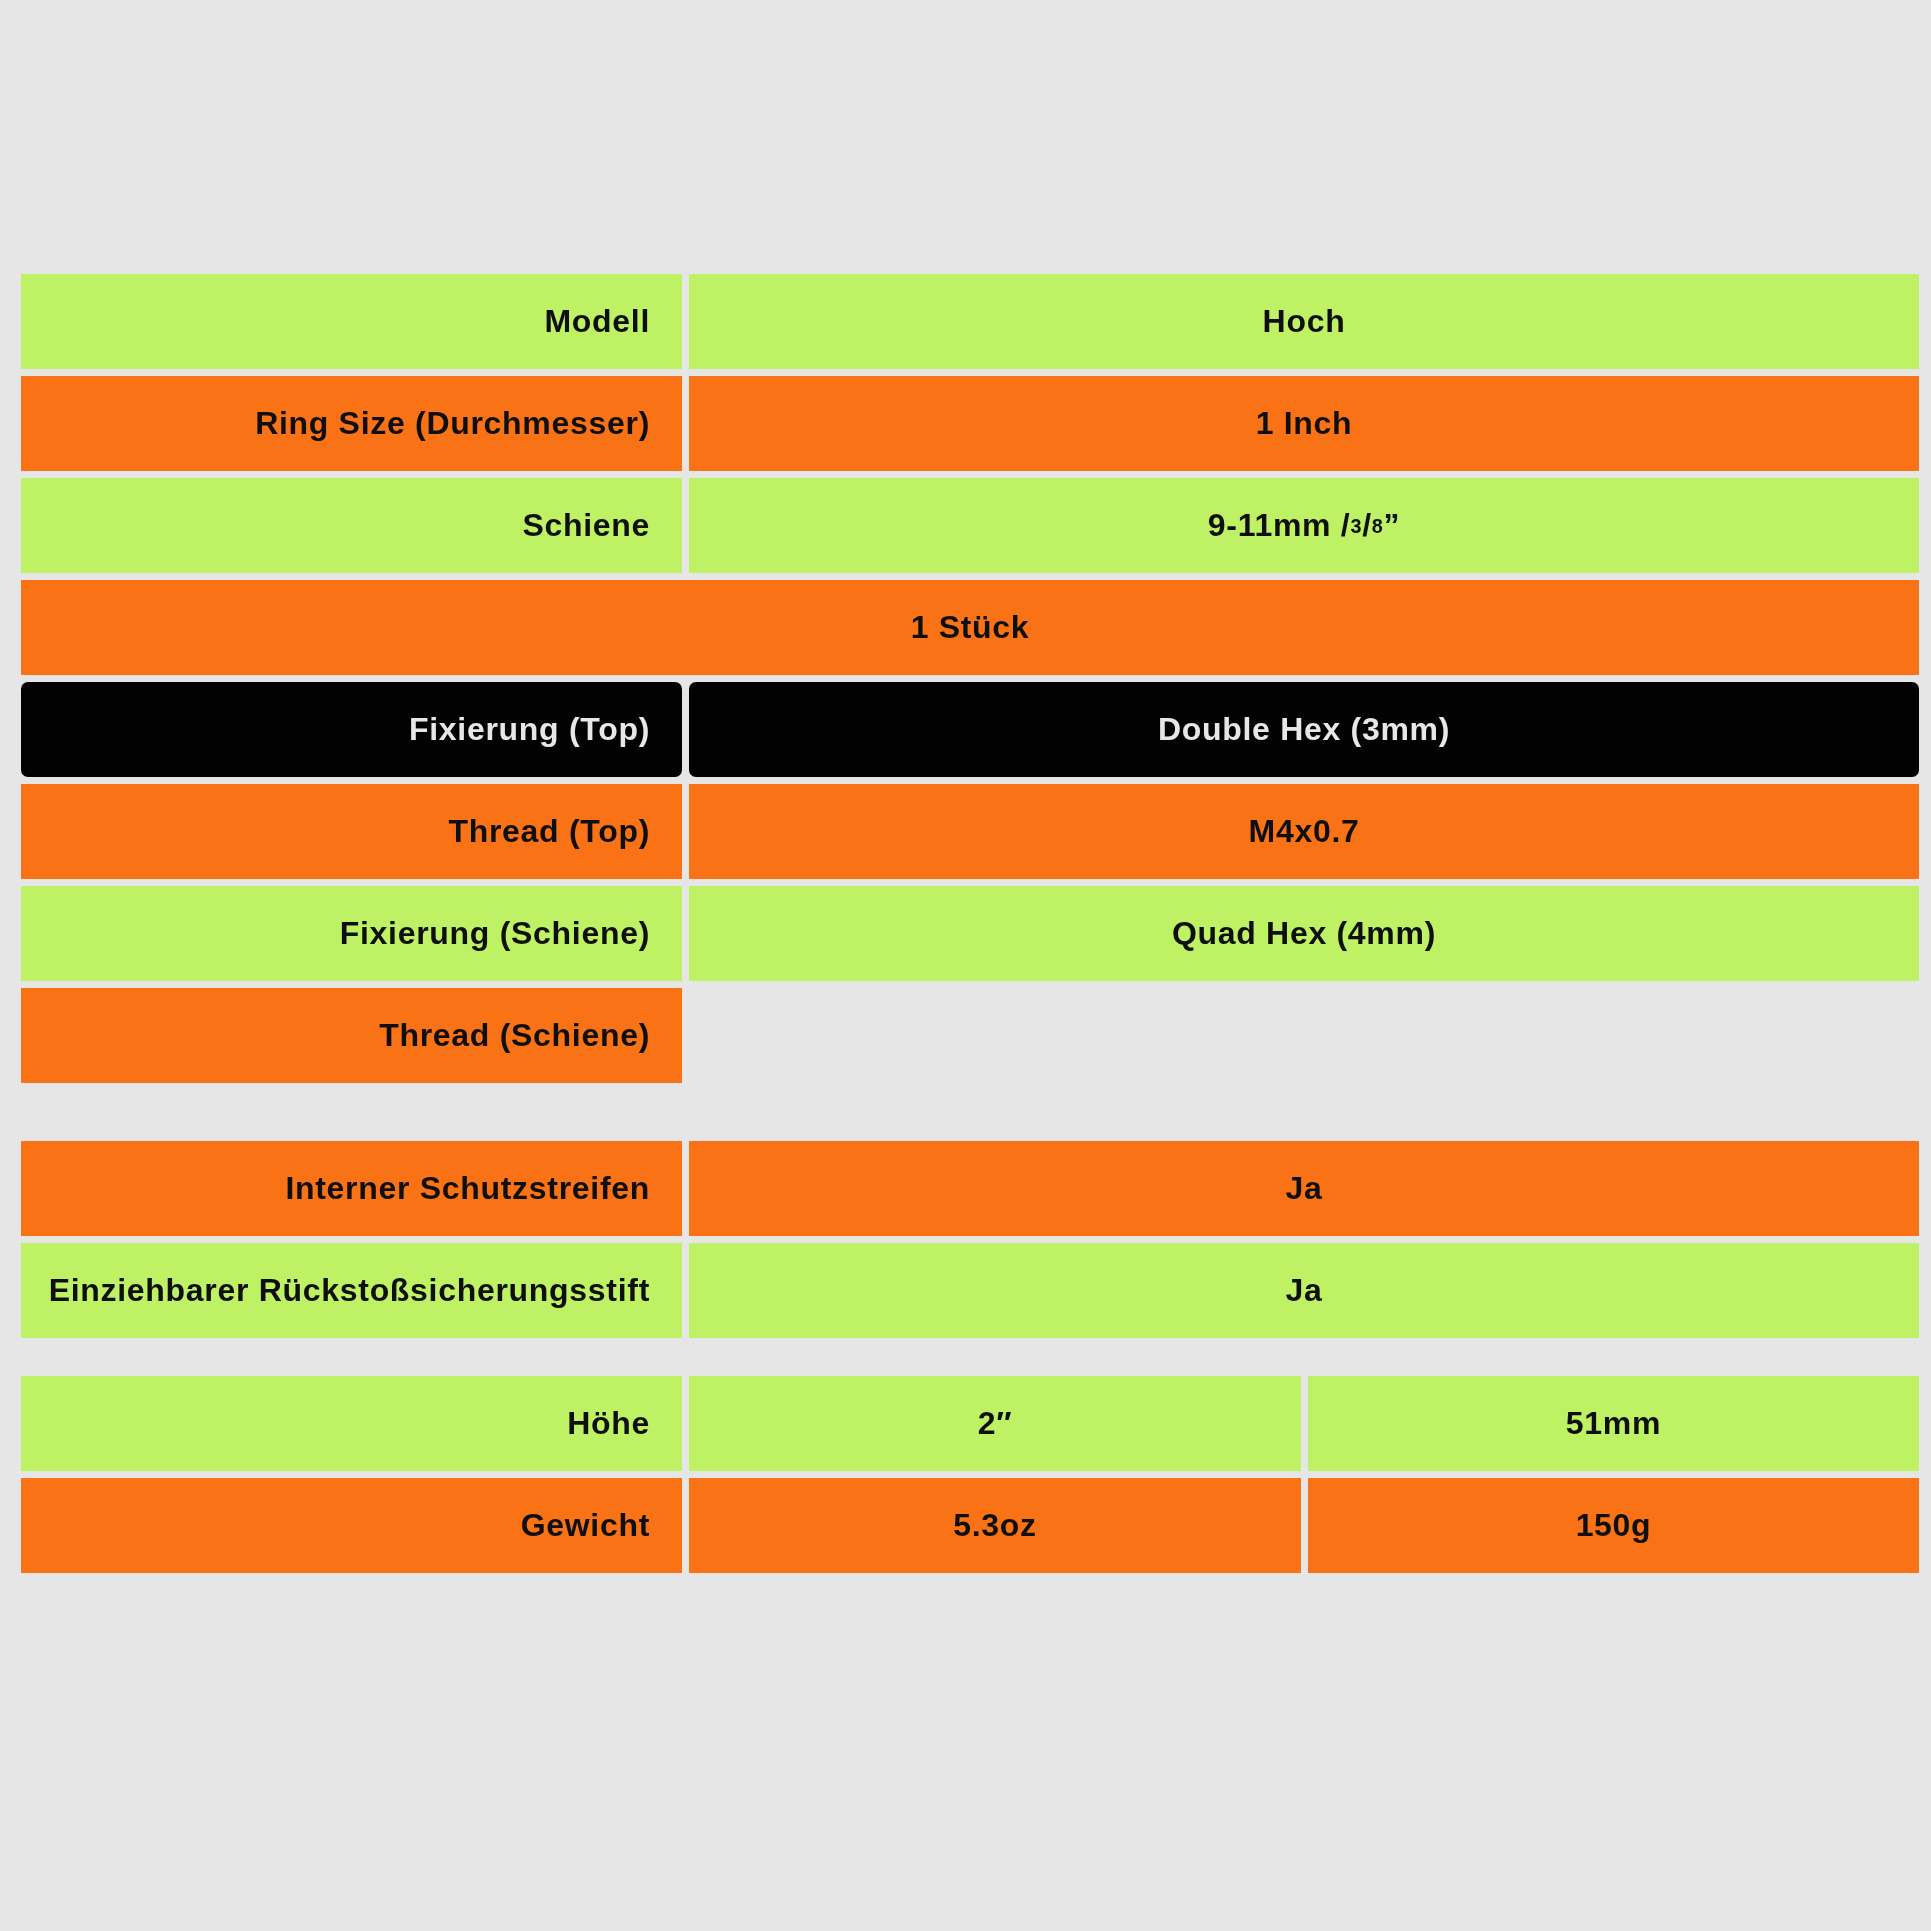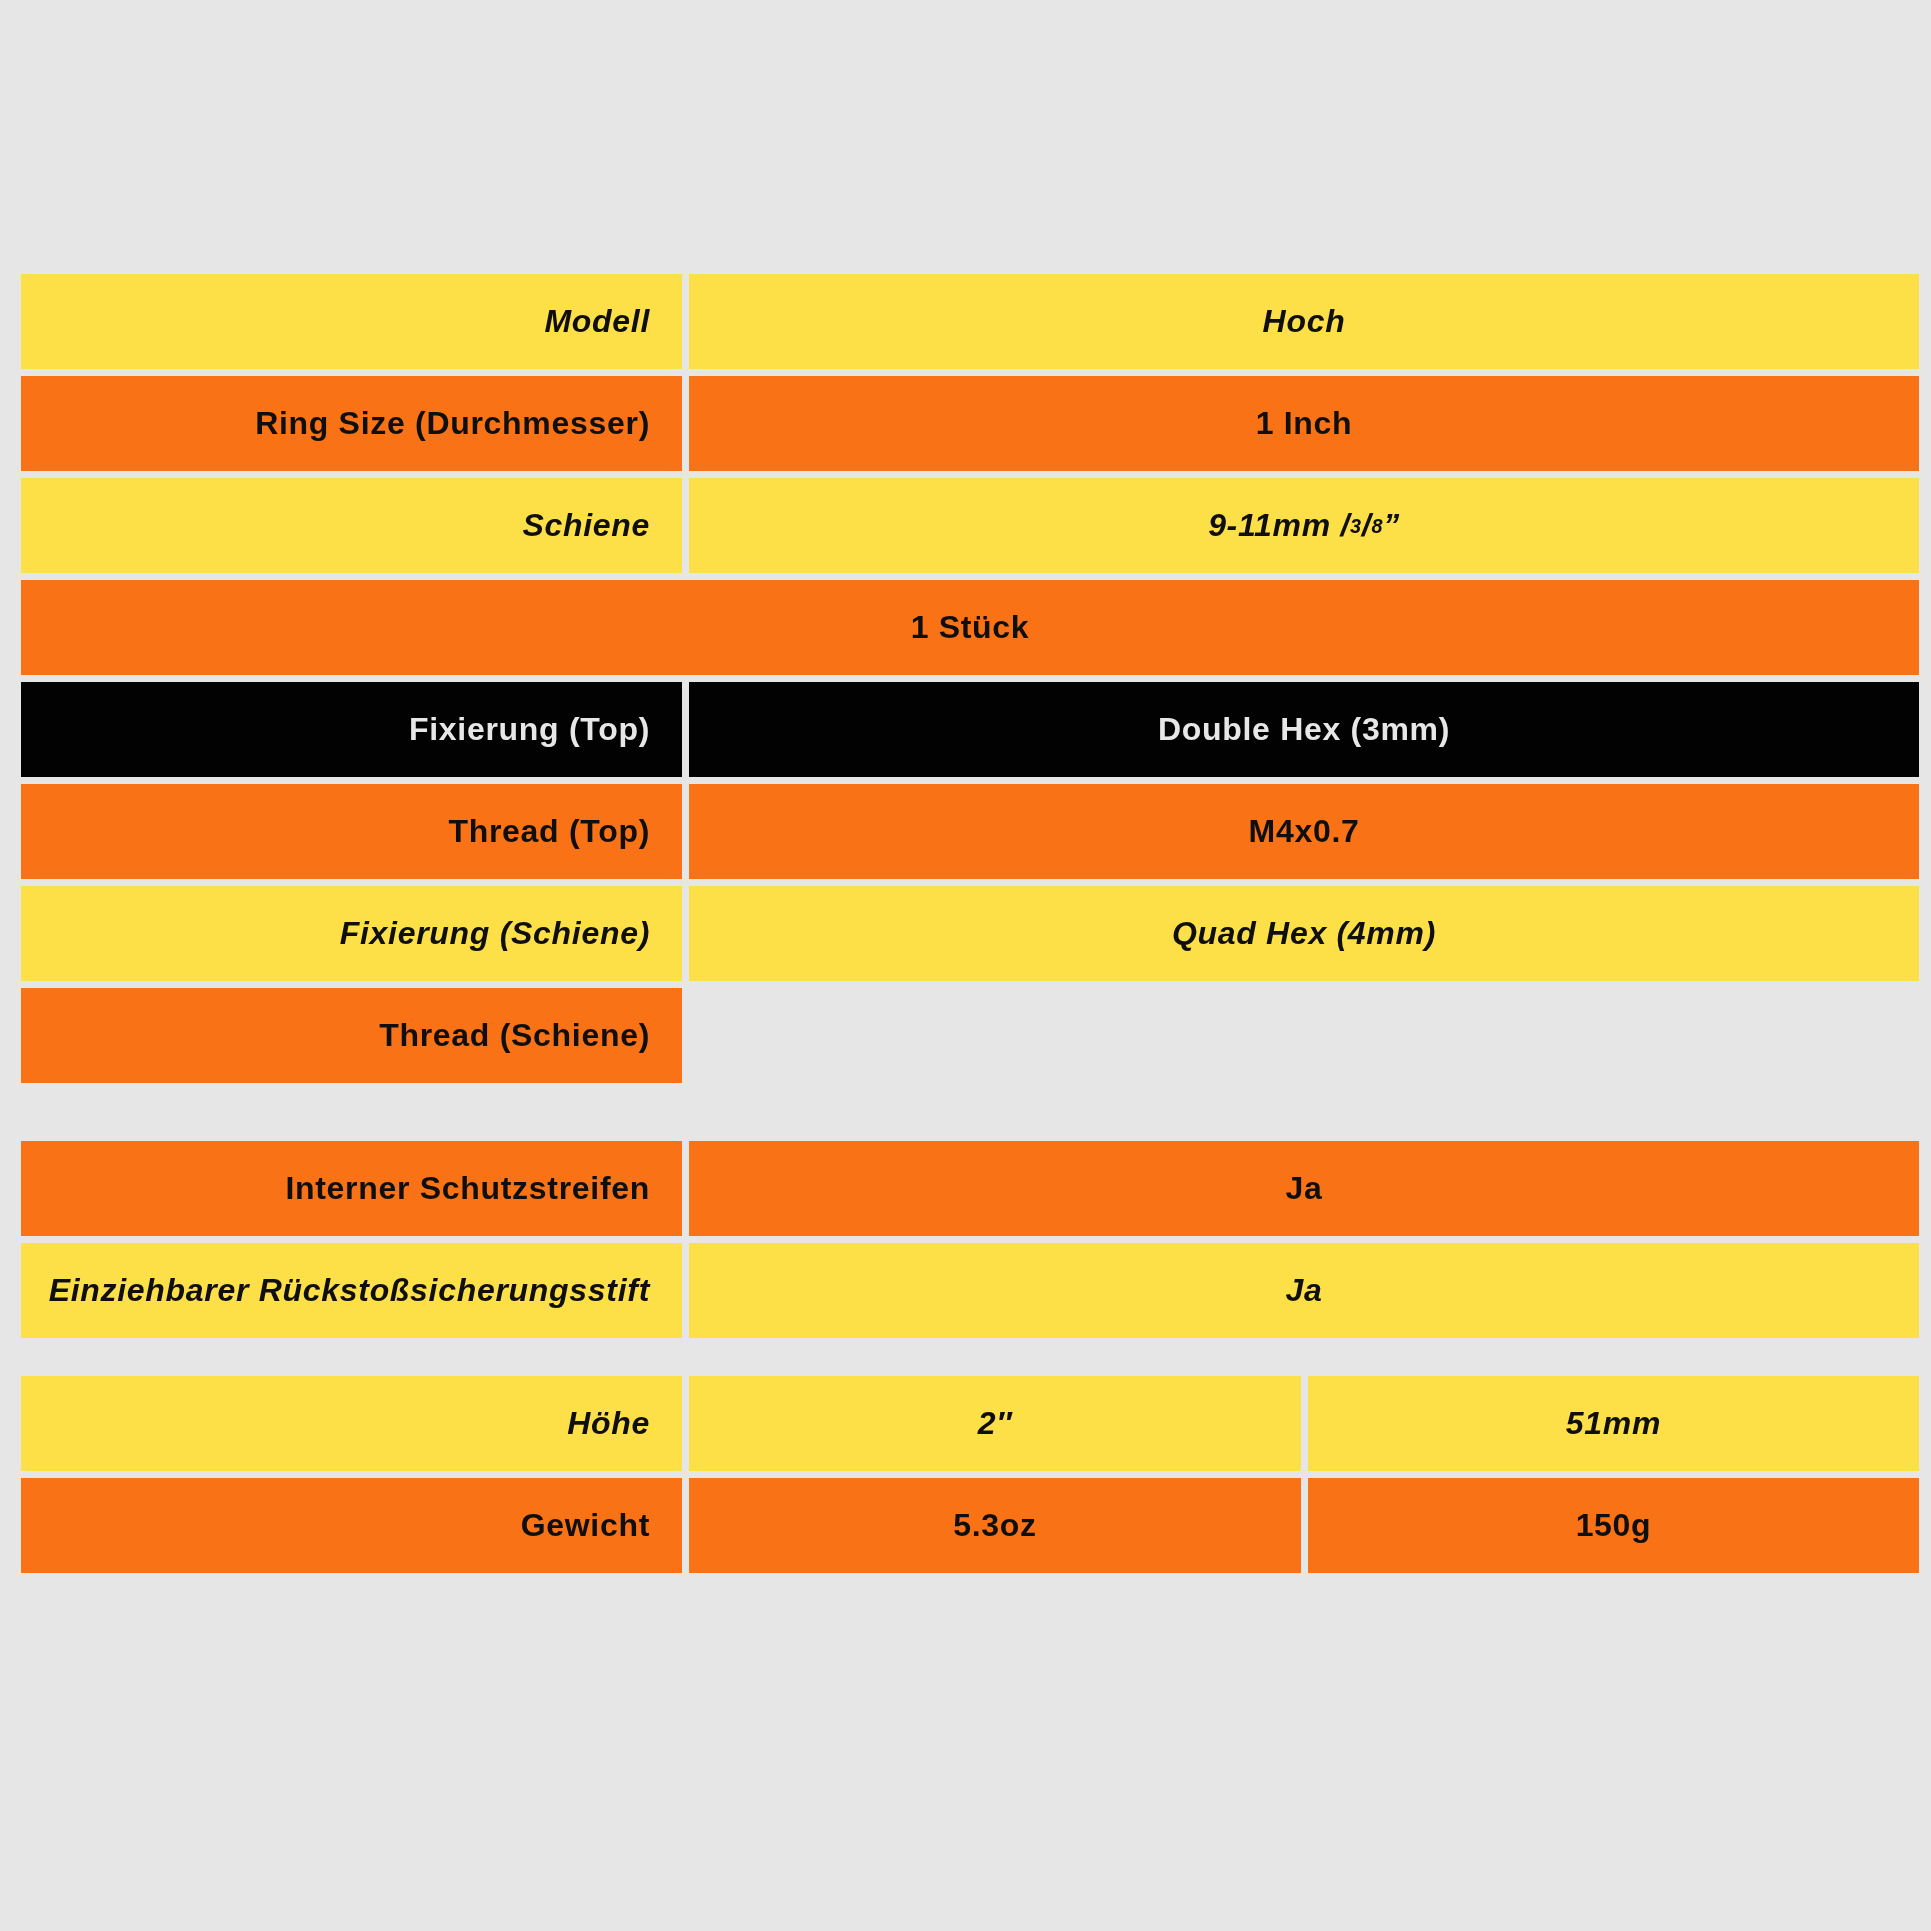--- a/index.html
+++ b/index.html
@@ -49,25 +49,26 @@
     flex: 1;
     justify-content: center;
     text-align: center;
   }
   .mid-cell {
     width: 612px;
     flex: none;
     justify-content: center;
     text-align: center;
   }
-  .light { background: #fde047; font-style: italic; }
+  .light { background: #bef264; }
   .dark  { background: #f97316; }
   .row.highlight .cell {
     background: #020202;
     color: #e7e7e7;
+    border-radius: 7px;
   }
   sup.frac-sup {
     font-size: 0.62em;
     vertical-align: 0.5em;
     line-height: 0;
   }
   sub.frac-sub {
     font-size: 0.62em;
     vertical-align: baseline;
     line-height: 0;

